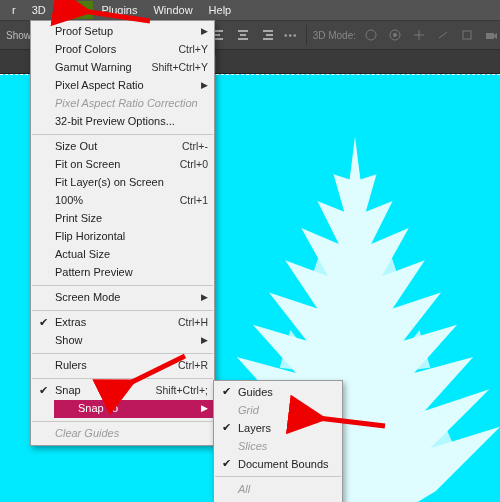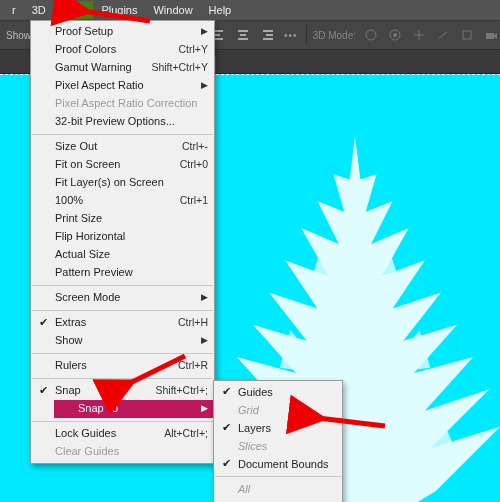--- a/index.html
+++ b/index.html
@@ -86,21 +86,21 @@
     color: #222;
   }
   .menu .item {
     display: flex;
     align-items: flex-start;
     padding: 2px 6px 2px 24px;
     height: 18px;
     white-space: nowrap;
     position: relative;
   }
-  .menu .item.disabled { color: #9a9a9a; }
+  .menu .item.disabled { color: #9a9a9a; font-style: italic; }
   .menu .item .short {
     margin-left: auto;
     color: #333;
     font-size: 10.5px;
   }
   .menu .sep {
     height: 1px;
     background: #c8c8c8;
     margin: 3px 1px;
   }
@@ -308,24 +308,20 @@
     <div class="item">
       <span class="chk">✔</span>
       <span>Snap</span>
       <span class="short">Shift+Ctrl+;</span>
     </div>
     <div class="item highlight">
       <span>Snap To</span>
       <span class="sub">▶</span>
     </div>
     <div class="sep"></div>
-    <div class="item">
-      <span>Lock Guides</span>
-      <span class="short">Alt+Ctrl+;</span>
-    </div>
     <div class="item disabled">
       <span>Clear Guides</span>
     </div>
   </div>
 
 <div class="submenu" id="submenu">
     <div class="item">
       <span class="chk">✔</span>
       <span>Guides</span>
     </div>

